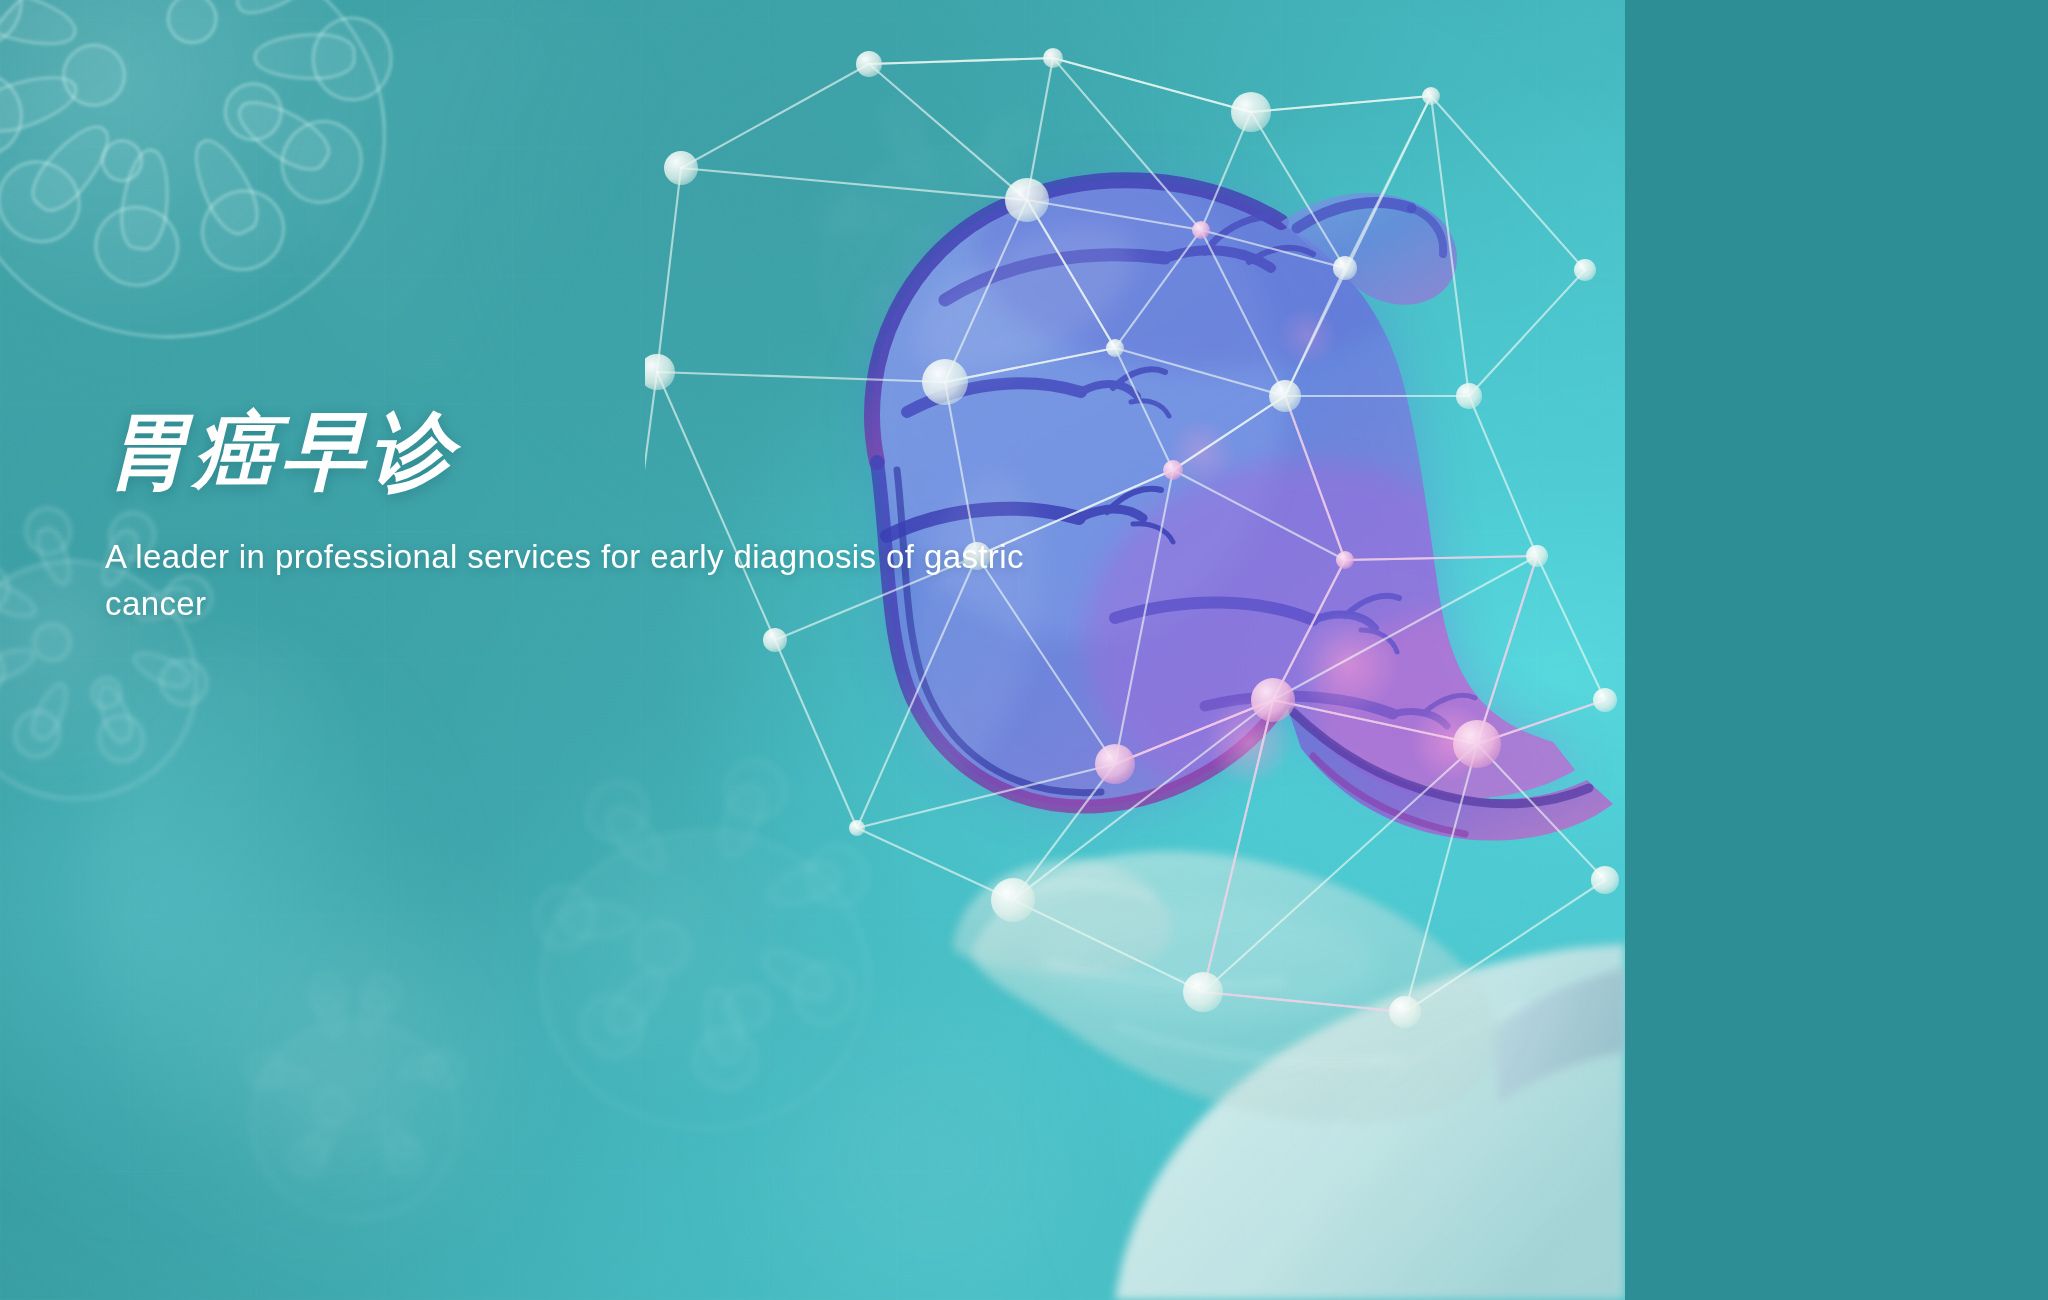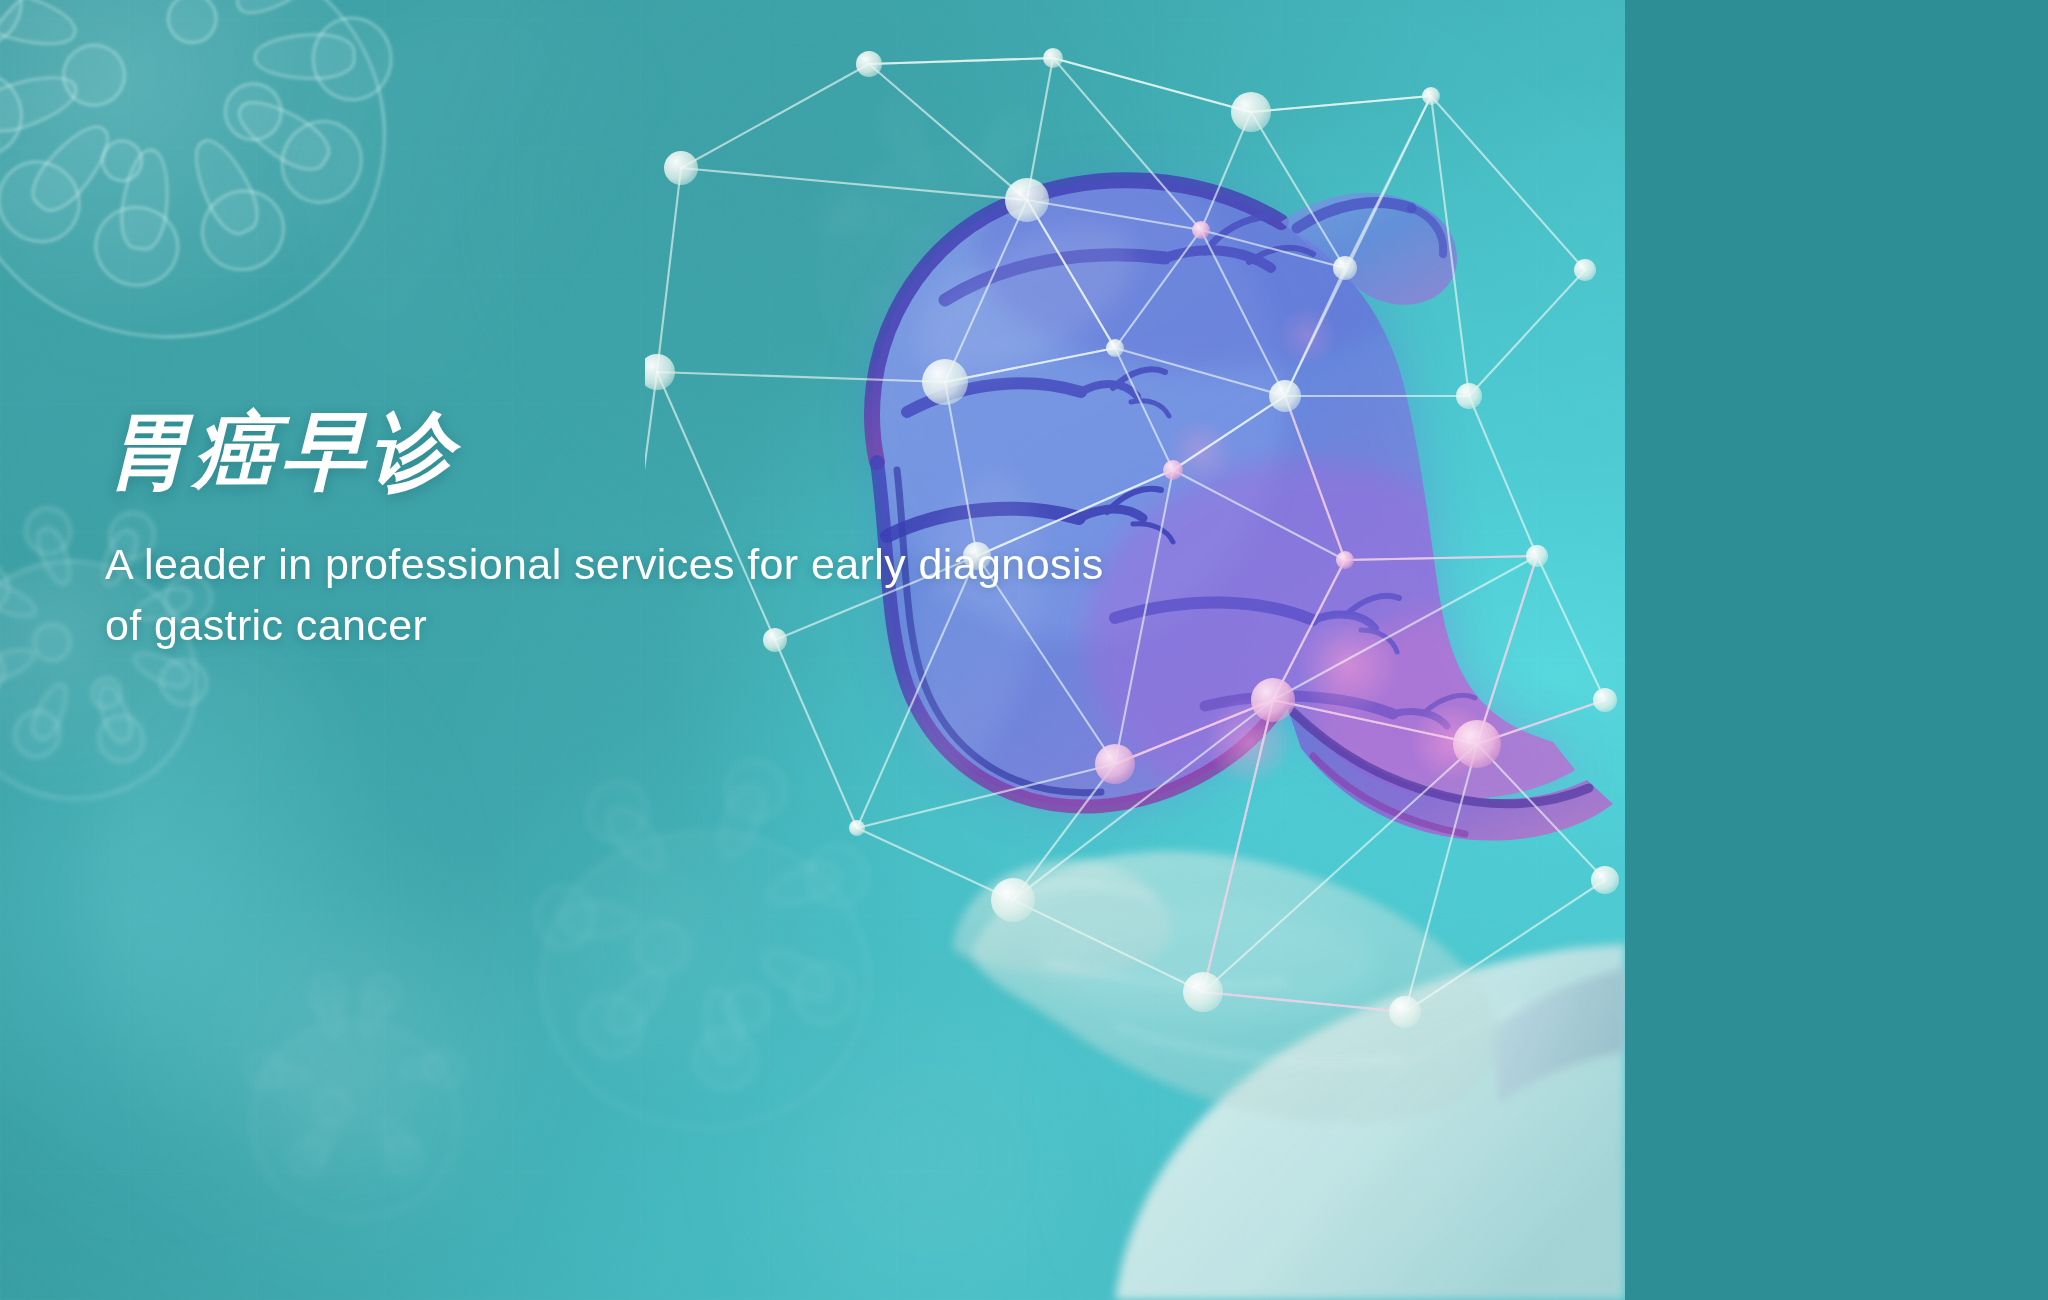--- a/index.html
+++ b/index.html
@@ -102,21 +102,21 @@
     font-size:84px;
     line-height:1.14;
     letter-spacing:4px;
     white-space:nowrap;
     text-shadow:0 3px 14px rgba(10,70,76,.30);
   }
   .headline.line2{letter-spacing:3px;}
   .subtitle{
     margin:34px 0 0 0;
     color:#ffffff;
-    font-size:43px;
+    font-size:33px;
     line-height:1.42;
     font-weight:400;
     letter-spacing:.4px;
     max-width:1010px;
     text-shadow:0 2px 10px rgba(10,70,76,.28);
   }
 
   
   .artwork{
     position:absolute;

